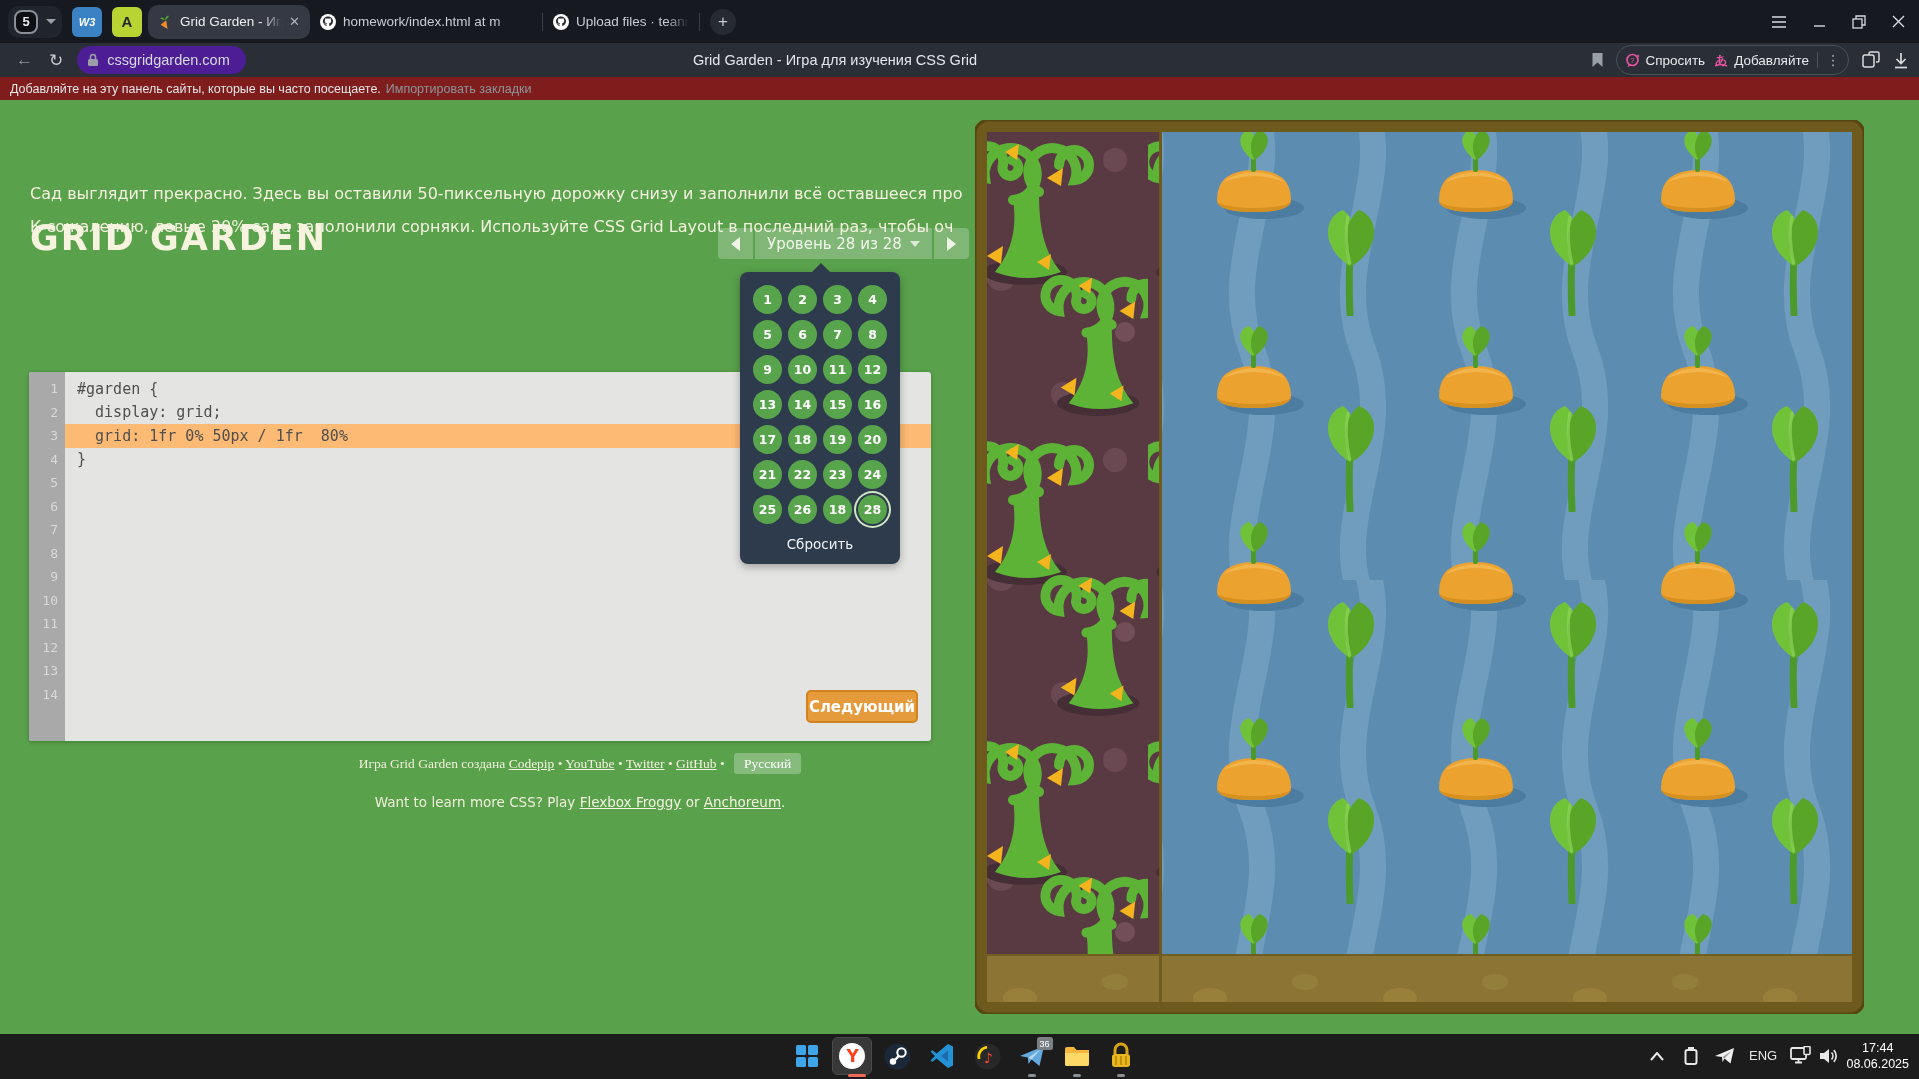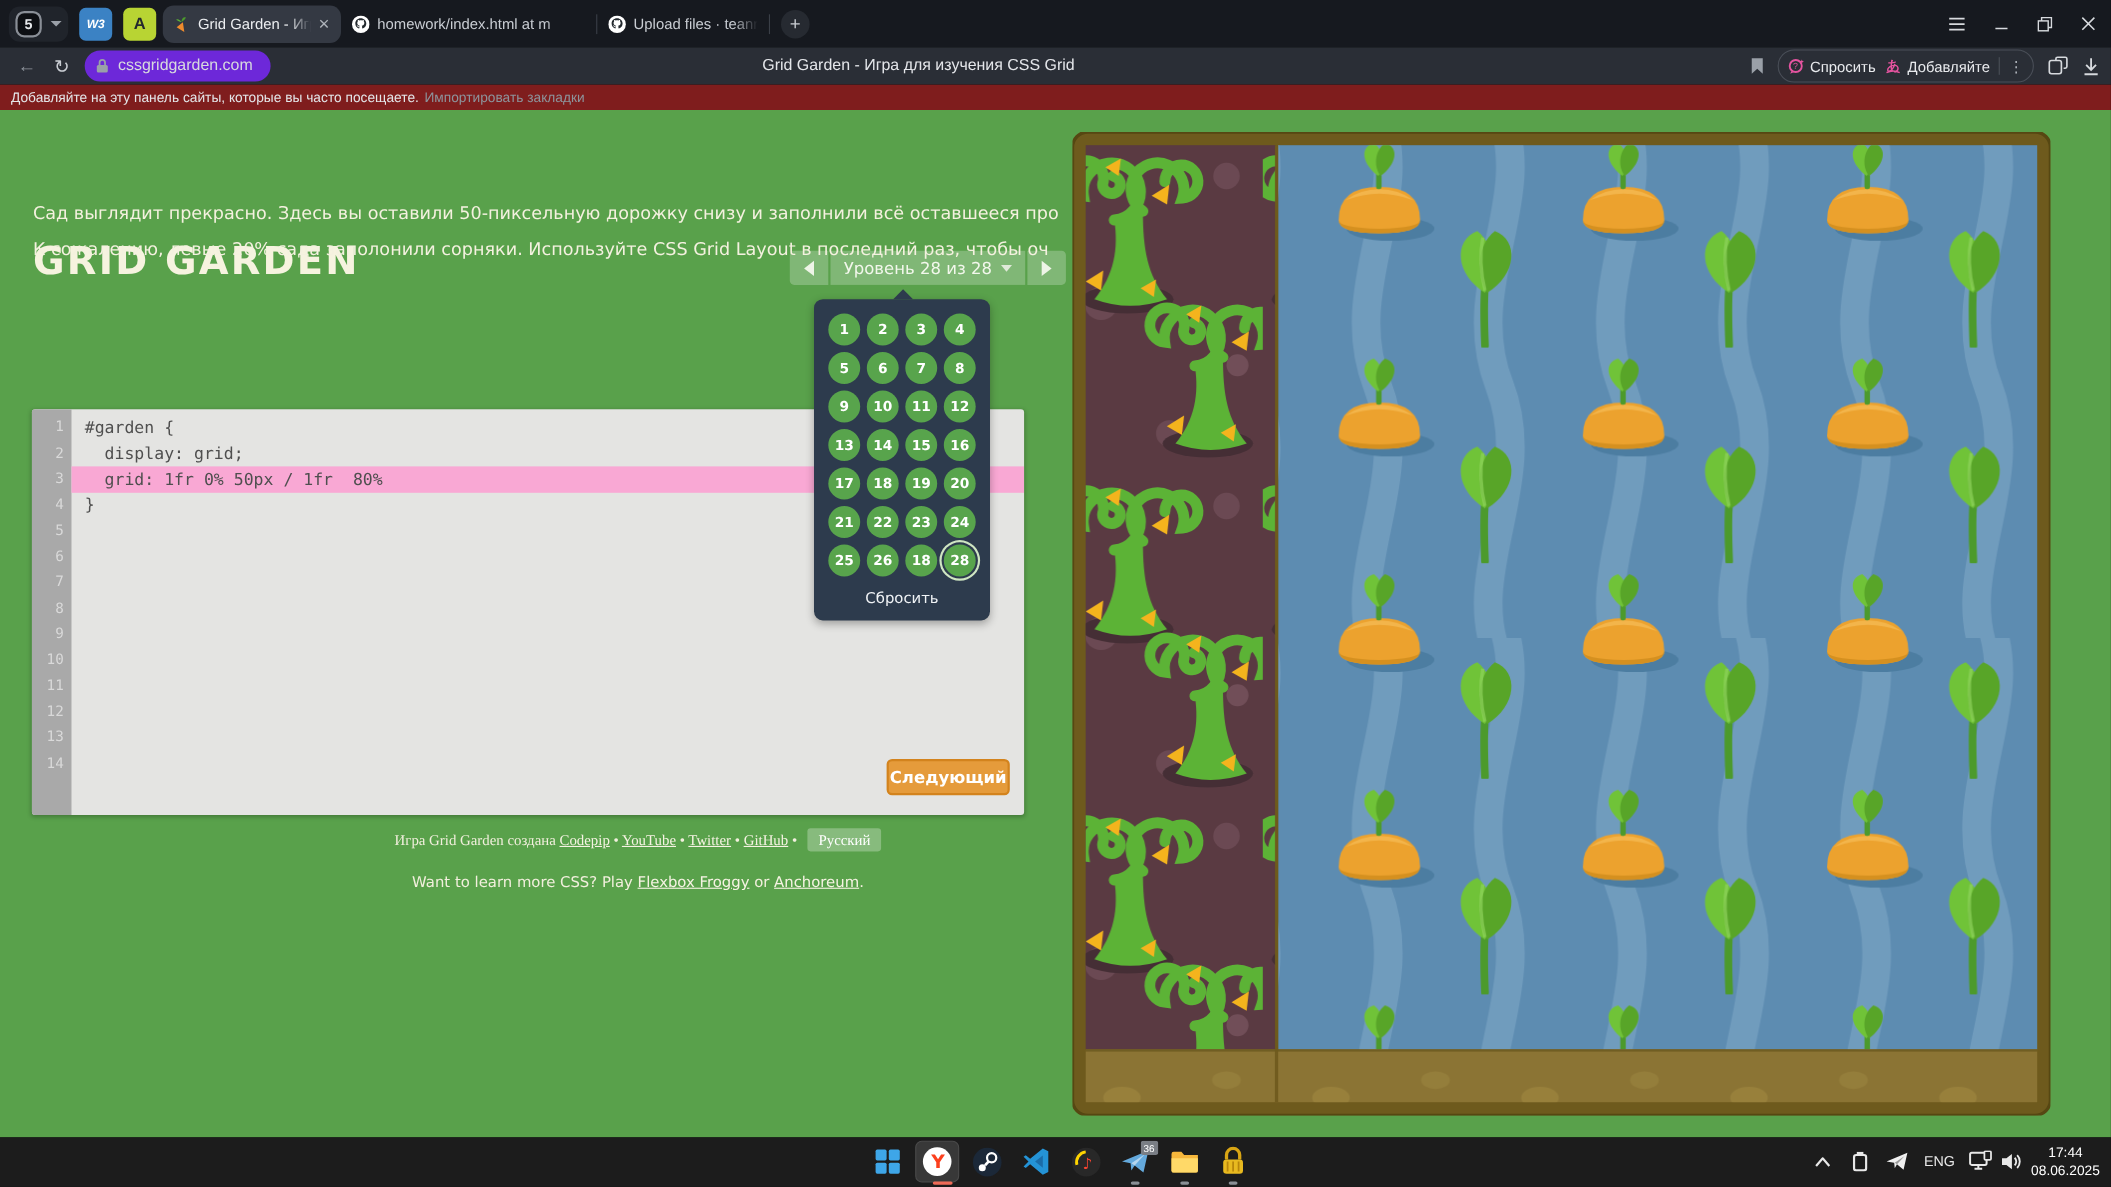--- a/index.html
+++ b/index.html
@@ -20,21 +20,21 @@
   .tab.plain.narrow { width:156px; }
   .tab .title { overflow:hidden; text-overflow:clip; flex:1; -webkit-mask-image:linear-gradient(90deg,#000 80%,transparent); mask-image:linear-gradient(90deg,#000 80%,transparent); }
   .tab .close { margin-left:6px; color:#aeb3ba; font-size:13px; }
   .tabdiv { width:1px; height:18px; background:#3a3f47; }
   .newtab { width:26px; height:26px; border-radius:50%; background:#262a31; color:#c7cbd1; font-size:17px; display:flex; align-items:center; justify-content:center; margin-left:10px; }
   #winbtns { position:absolute; right:0; top:0; height:43px; display:flex; align-items:center; gap:26px; padding-right:14px; color:#d7dade; }
   #winbtns svg { display:block; }
 
   #addrbar { position:absolute; left:0; top:43px; width:1919px; height:34px; background:#2a2e36; display:flex; align-items:center; }
   .navic { color:#8f959d; font-size:17px; margin-left:16px; }
-  #urlpill { display:flex; align-items:center; background:#6d28d9; border-radius:15px; height:28px; margin-left:14px; padding:0 16px 0 10px; }
+  #urlpill { display:flex; align-items:center; background:#4c1d95; border-radius:15px; height:28px; margin-left:14px; padding:0 16px 0 10px; }
   #urlpill .domain { color:#d7dade; font-size:14.5px; margin-left:8px; }
   #pagetitle { position:absolute; left:0; top:0; width:1670px; height:34px; display:flex; align-items:center; justify-content:center; color:#e4e6ea; font-size:14.5px; pointer-events:none; }
   #addr-right { position:absolute; right:10px; top:2px; height:30px; display:flex; align-items:center; gap:12px; }
   #ai-pill { display:flex; align-items:center; border:1px solid #4a4f58; border-radius:16px; height:30px; padding:0 8px; gap:8px; }
   .ai-item { display:flex; align-items:center; gap:5px; color:#e8eaed; font-size:13.5px; }
   .ai-sep { width:1px; height:16px; background:#4a4f58; }
   .dots { color:#aeb3ba; font-size:14px; letter-spacing:0; }
 
   #bmbar { position:absolute; left:0; top:77px; width:1919px; height:23px; background:#7f1d1d; display:flex; align-items:center; font-size:12.5px; }
   #bmbar .hint { color:#e3e5e8; margin-left:10px; }
@@ -52,21 +52,21 @@
   #lvl-label { background:rgba(255,255,255,.24); display:flex; align-items:center; padding:0 12px; color:#f2f7ec; font-size:15px; gap:8px; }
   .caret { width:0; height:0; border-left:5px solid transparent; border-right:5px solid transparent; border-top:6px solid #dfe9d8; }
   .instr { position:absolute; left:30px; color:#f4f1df; font-size:16px; white-space:nowrap; }
 
   #editor { position:absolute; left:29px; top:272px; width:902px; height:369px; background:#e4e4e2; border-radius:3px; box-shadow:0 1px 4px rgba(0,0,0,.25); overflow:hidden; }
   #gutterbg { position:absolute; left:0; top:0; width:36px; height:100%; background:#a9a9a9; }
   #code-rows { position:absolute; left:0; top:5px; width:100%; }
   .crow { display:flex; height:23.5px; align-items:center; }
   .crow .ln { width:36px; text-align:right; padding-right:7px; color:#d9d9d9; font-size:13px; font-family:"DejaVu Sans Mono",monospace; flex:none; }
   .crow .cd { flex:1; height:100%; display:flex; align-items:center; padding-left:12px; font-family:"DejaVu Sans Mono",monospace; font-size:15px; color:#4f4f4f; white-space:pre; }
-  .crow.active .cd { background:#f9a8d4; }
+  .crow.active .cd { background:#fdba74; }
   #nextbtn { position:absolute; left:777px; top:318px; width:112px; height:33px; background:#e59b3b; border:2px solid #d3831d; border-radius:5px; color:#fff; font-weight:bold; font-size:15px; font-family:"DejaVu Sans",sans-serif; display:flex; align-items:center; justify-content:center; }
 
   #footer1 { position:absolute; left:0; top:656px; width:1160px; text-align:center; color:#f2efdd; font-size:13.5px;font-family:Liberation Serif, serif; }
   #footer2 { position:absolute; left:0; top:694px; width:1160px; text-align:center; color:#f2efdd; font-size:13.5px; }
   .flink { color:#f6f3e3; text-decoration:underline; }
   #ruschip { background:rgba(255,255,255,.28); border-radius:3px; padding:3px 10px; margin-left:6px; color:#fff; }
 
   
   #lvlmenu { position:absolute; left:740px; top:172px; width:160px; height:292px; background:#2d3b4d; border-radius:8px; box-shadow:0 3px 8px rgba(0,0,0,.3); }
   #lvlmenu .arrow { position:absolute; left:72px; top:-9px; width:0; height:0; border-left:9px solid transparent; border-right:9px solid transparent; border-bottom:9px solid #2d3b4d; }

